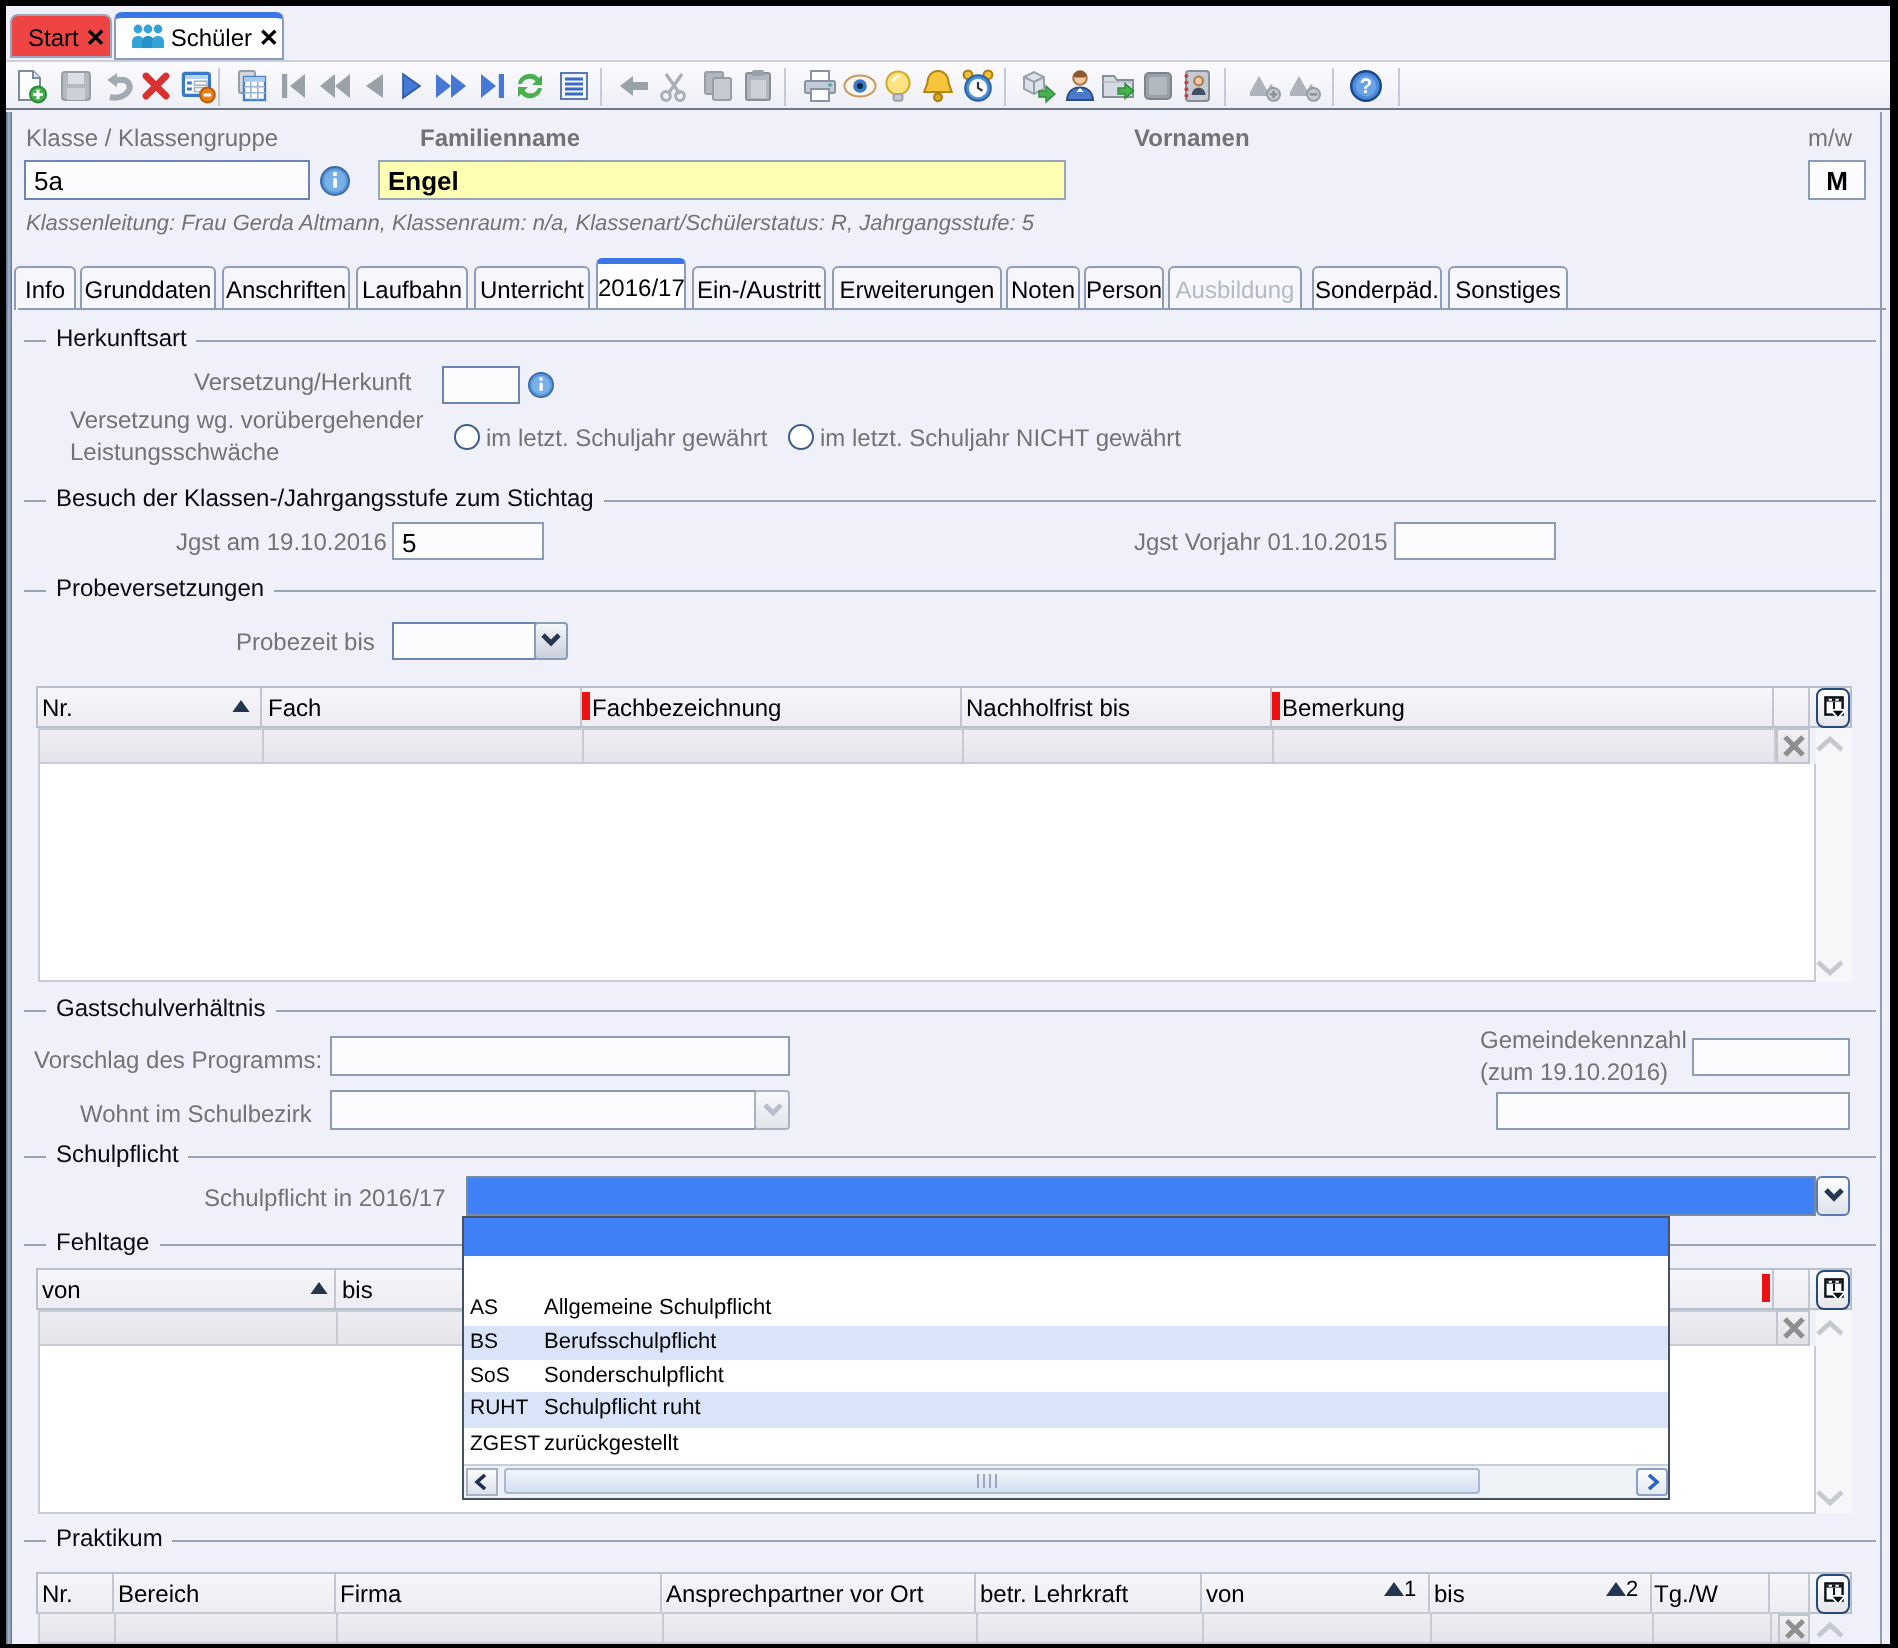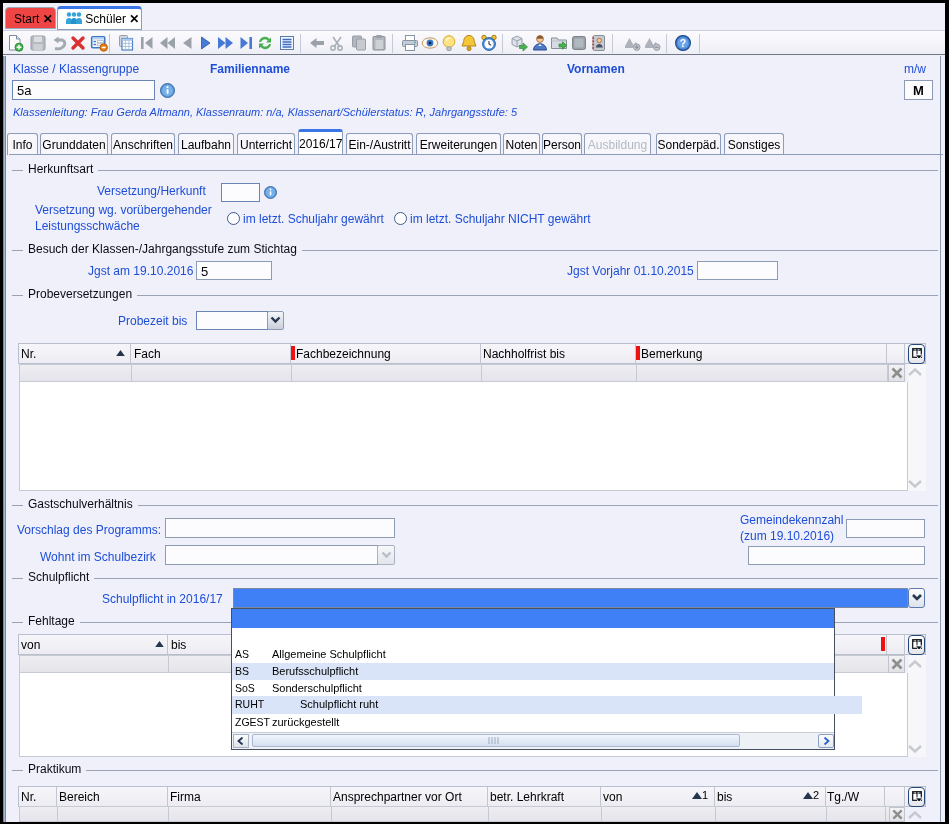--- a/index.html
+++ b/index.html
@@ -1,20 +1,20 @@
 <!DOCTYPE html>
 <html><head>
 <meta charset="utf-8">
 <style>
 html,body{margin:0;padding:0;}
 body{width:949px;height:824px;background:#000;position:relative;overflow:hidden;
   font-family:"Liberation Sans",sans-serif;-webkit-font-smoothing:antialiased;}
 #page{position:absolute;left:3px;top:3px;width:942px;height:819px;background:#f0f0fa;overflow:hidden;}
 .abs{position:absolute;}
-.lbl{position:absolute;font-size:12px;color:#1d4ed8;white-space:nowrap;}
+.lbl{position:absolute;font-size:12px;color:#737373;white-space:nowrap;}
 .bold{font-weight:bold;padding-left:21px;}
 .inp{position:absolute;background:#fcfcff;border:1px solid #8c9cb4;box-sizing:border-box;
   font-size:13px;color:#000;padding:2px 0 0 4px;white-space:nowrap;}
 .inpb{border:1px solid #6b85b5;}
 .yellow{background:#ffffb3;border:1px solid #98a4b8;font-weight:bold;}
 .legend{position:absolute;left:9px;width:926px;height:1px;background:#9aa2b8;}
 .legend span{position:absolute;left:11px;top:-8px;background:#f0f0fa;padding:0 5px;font-size:12px;color:#0a0a14;white-space:nowrap;}
 .tab2{position:absolute;top:130px;height:22px;background:#f6f6fb;border:1px solid #8d9cb8;border-bottom:none;
   border-radius:3px 3px 0 0;box-sizing:border-box;font-size:12px;color:#000;text-align:center;
   padding-top:4px;white-space:nowrap;}
@@ -208,20 +208,21 @@
         <text x="9" y="12.6" text-anchor="middle" font-size="10.5" font-weight="bold" fill="#fff" font-family="Liberation Sans">?</text>
       </svg>
 <div class="sep" style="left:696px"></div>
 </div>
 
 <div class="lbl" style="left:10px;top:59px;">Klasse / Klassengruppe</div>
 <div class="lbl bold" style="left:186px;top:59px;">Familienname</div>
 <div class="lbl bold" style="left:543px;top:59px;">Vornamen</div>
 <div class="lbl" style="left:901px;top:59px;">m/w</div>
 <div class="inp inpb" style="left:9px;top:77px;width:143px;height:20px;">5a</div>
+<div class="inp yellow" style="left:186px;top:77px;width:344px;height:20px;">Engel</div>
 <div class="inp" style="left:901px;top:77px;width:29px;height:20px;padding-left:0;text-align:center;font-weight:bold;">M</div>
 <div class="lbl" style="left:10px;top:103px;font-size:11px;font-style:italic;">Klassenleitung: Frau Gerda Altmann, Klassenraum: n/a, Klassenart/Schülerstatus: R, Jahrgangsstufe: 5</div>
 
 <div class="tab2" style="left:4px;width:31px;">Info</div>
 <div class="tab2" style="left:37px;width:68px;">Grunddaten</div>
 <div class="tab2" style="left:108px;width:64px;">Anschriften</div>
 <div class="tab2" style="left:175px;width:56px;">Laufbahn</div>
 <div class="tab2" style="left:234px;width:58px;">Unterricht</div>
 <div class="tab2" style="left:295px;width:45px;top:126px;height:26px;background:#fff;border-top:3px solid #3a76e8;padding-top:5px;">2016/17</div>
 <div class="tab2" style="left:343px;width:67px;">Ein-/Austritt</div>
@@ -469,23 +470,23 @@
         <span style="position:absolute;left:40px;top:2px;">Allgemeine Schulpflicht</span>
       </div>
   <div class="abs" style="left:0;top:54px;width:602px;height:17px;background:#d9e4f8;">
         <span style="position:absolute;left:3px;top:2px;font-size:10.5px;">BS</span>
         <span style="position:absolute;left:40px;top:2px;">Berufsschulpflicht</span>
       </div>
   <div class="abs" style="left:0;top:71px;width:602px;height:16px;background:#fff;">
         <span style="position:absolute;left:3px;top:2px;font-size:10.5px;">SoS</span>
         <span style="position:absolute;left:40px;top:2px;">Sonderschulpflicht</span>
       </div>
-  <div class="abs" style="left:0;top:87px;width:602px;height:18px;background:#d9e4f8;padding-left:28px;">
+  <div class="abs" style="left:0;top:87px;width:602px;height:18px;background:#d9e4f8;">
         <span style="position:absolute;left:3px;top:2px;font-size:10.5px;">RUHT</span>
-        <span style="position:absolute;left:40px;top:2px;margin-left:28px;">Schulpflicht ruht</span>
+        <span style="position:absolute;left:40px;top:2px;">Schulpflicht ruht</span>
       </div>
   <div class="abs" style="left:0;top:105px;width:602px;height:18px;background:#fff;">
         <span style="position:absolute;left:3px;top:2px;font-size:10.5px;">ZGEST</span>
         <span style="position:absolute;left:40px;top:2px;">zurückgestellt</span>
       </div>
 
   <div class="abs" style="left:0;top:123px;width:602px;height:17px;background:#eef1f6;border-top:1px solid #c8ccd4;box-sizing:border-box;">
     <div class="abs" style="left:1px;top:1px;width:16px;height:14px;background:linear-gradient(#fafbfc,#dde2ea);border:1px solid #a8b2c2;box-sizing:border-box;"></div>
     <svg class="abs" style="left:5px;top:4px;width:7px;height:8px;" viewBox="0 0 7 8">
           <path d="M5.5 .5L1.5 4l4 3.5" fill="none" stroke="#1e3050" stroke-width="1.8"></path>

